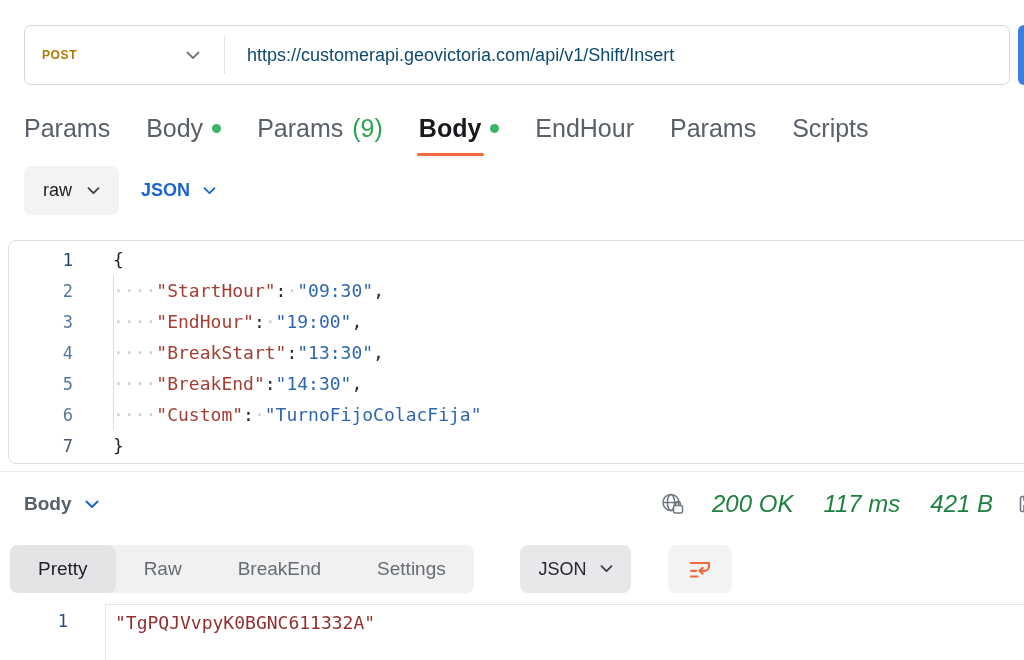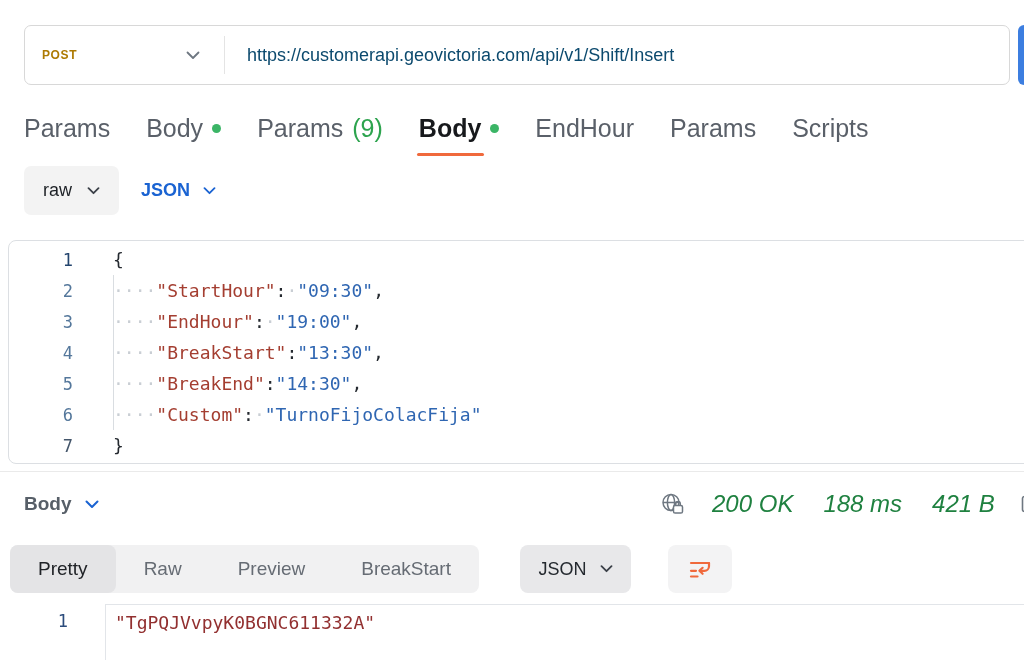--- a/index.html
+++ b/index.html
@@ -174,21 +174,21 @@
       <ellipse cx="11" cy="10.5" rx="3.6" ry="8"></ellipse>
       <line x1="3" y1="10.5" x2="19" y2="10.5"></line>
       <rect x="13.5" y="13.5" width="9" height="7.5" rx="1.6" fill="#fff"></rect>
       <path d="M15.7 13.5 v-1.6 a2.3 2.3 0 0 1 4.6 0 v1.6"></path>
     </svg>
   </span>
   <span class="sep"></span>
   <span>200 OK</span>
   <span class="sep-sm"></span>
     <span class="sep-sm"></span>
-  <span>188 ms</span>
+  <span>117 ms</span>
   <span class="sep-sm"></span>
     <span class="sep-sm"></span>
   <span>421 B</span>
   <div class="save-cluster">
     <span>
       <svg width="22" height="22" viewBox="0 0 22 22" fill="none" stroke="#6E7781" stroke-width="1.6">
         <path d="M3.5 5.5 A2 2 0 0 1 5.5 3.5 H14 L18.5 8 V16.5 A2 2 0 0 1 16.5 18.5 H5.5 A2 2 0 0 1 3.5 16.5 Z"></path>
         <path d="M7 18.5 V12.5 H15 V18.5"></path>
         <path d="M7 3.5 V7 H13"></path>
       </svg>
@@ -199,24 +199,24 @@
 
 <div class="view-row">
   <div class="seg-container">
     <div class="seg selected">
         <span>Pretty</span>
       </div>
     <div class="seg">
         <span>Raw</span>
       </div>
     <div class="seg">
-        <span>Preview</span>
+        <span>BreakEnd</span>
       </div>
     <div class="seg">
-        <span>BreakStart</span>
+        <span>Settings</span>
       </div>
   </div>
 </div>
 <div class="resp-json-btn">
   <span>JSON</span>
   <span class="chev dark">
     <svg width="13" height="8" viewBox="0 0 13 8" fill="none">
         <path d="M1.5 1.2 L6.5 6.2 L11.5 1.2" stroke="currentColor" stroke-width="1.8" stroke-linecap="round" stroke-linejoin="round"></path>
       </svg>
   </span>

